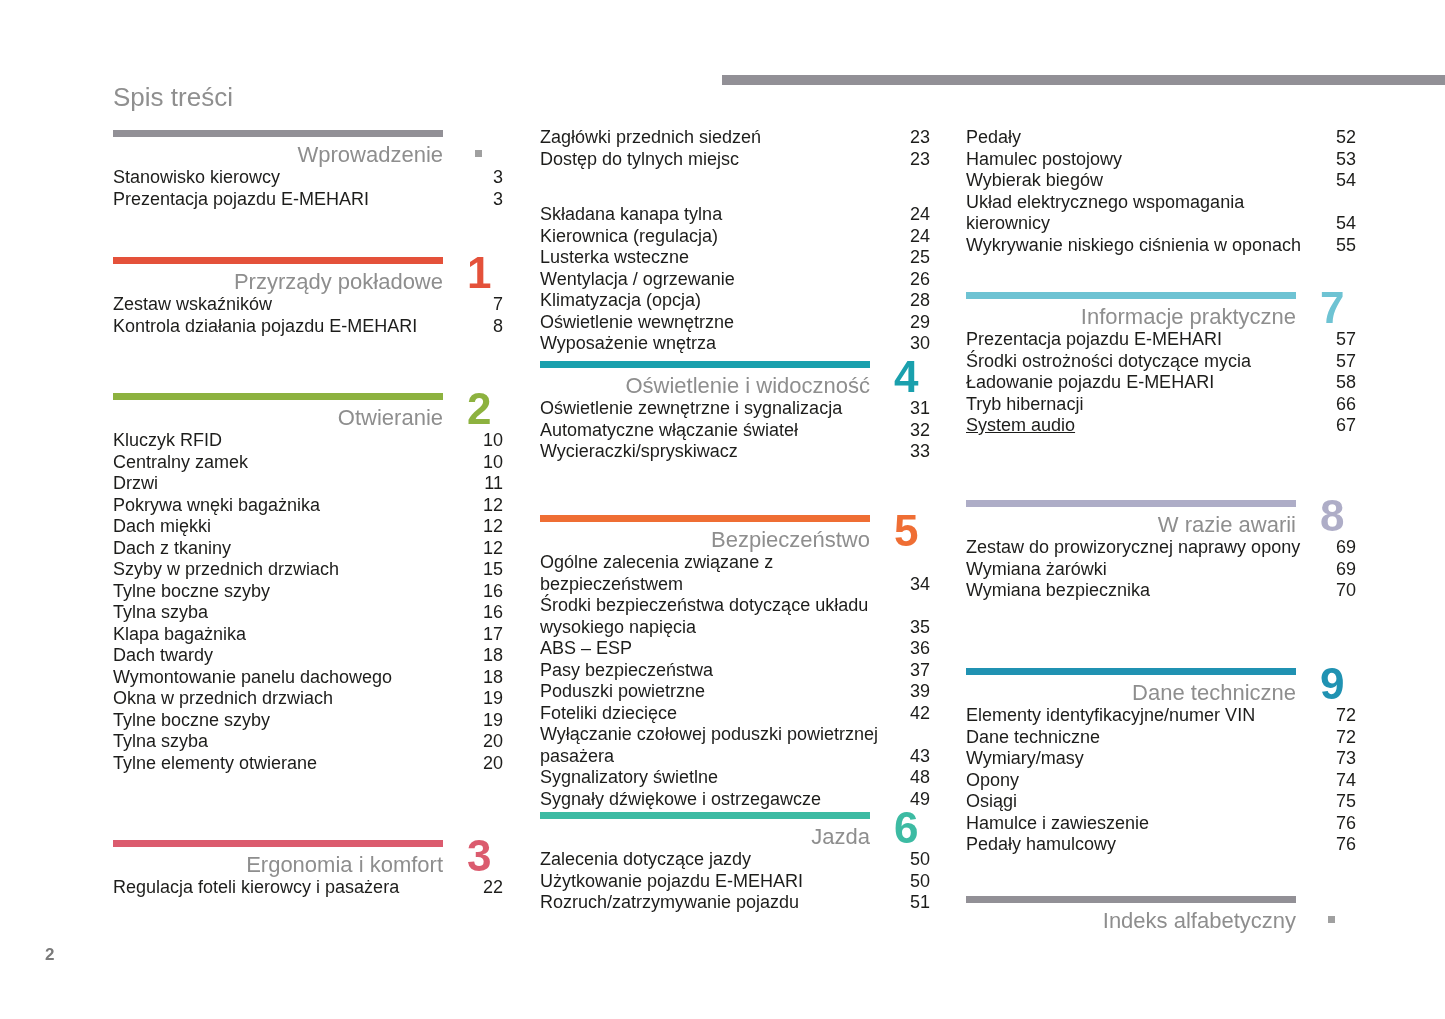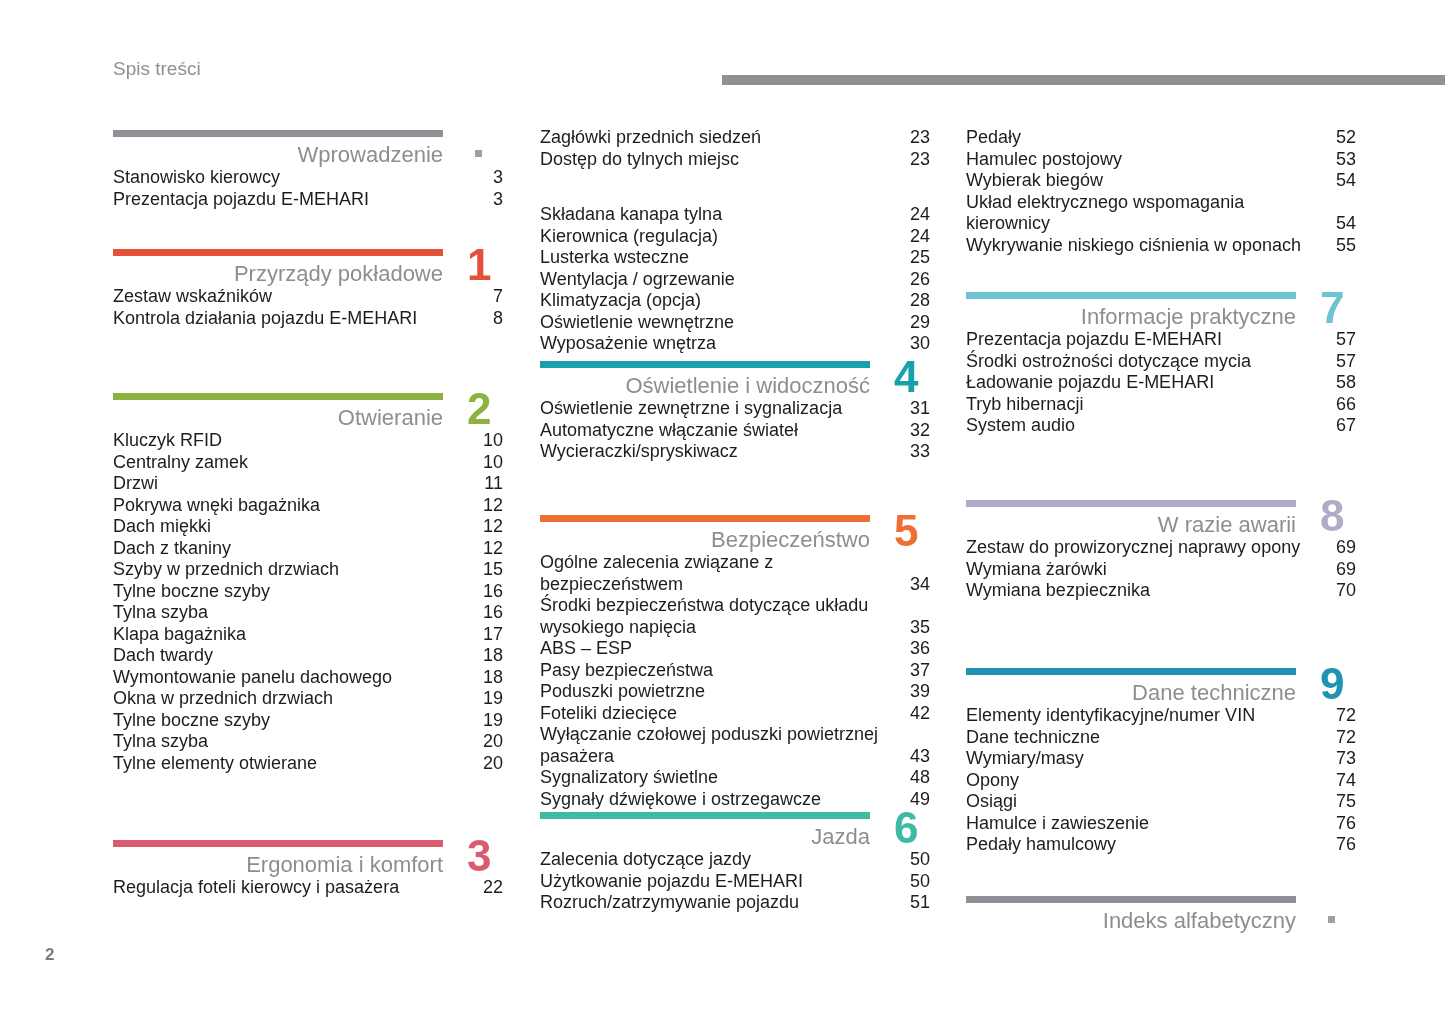--- a/index.html
+++ b/index.html
@@ -1,18 +1,18 @@
 <!DOCTYPE html>
 <html><head>
 <meta charset="utf-8">
 <style>
   html, body { margin:0; padding:0; background:#ffffff; }
   body { width:1445px; height:1019px; position:relative; overflow:hidden;
          font-family:"Liberation Sans", sans-serif; color:#1d1d1b; }
-  .page-title { position:absolute; left:113px; top:58px; font-size:19px; color:#8f8f8f; }
+  .page-title { position:absolute; left:113px; top:82px; font-size:26px; color:#8f8f8f; }
   .top-bar { position:absolute; left:722px; top:75px; width:723px; height:10px; background:#929096; }
   .page-num { position:absolute; left:45px; top:945px; font-size:17px; font-weight:bold; color:#7a7a7a; }
 
   .section { position:absolute; width:330px; }
   .sec-bar { height:7px; width:330px; }
   .sec-head { position:relative; height:30px; }
   .sec-title { position:absolute; right:0; top:5px; font-size:22px; color:#8e8e8e; white-space:nowrap; }
   .sec-num { position:absolute; left:354px; top:-13px; font-size:44px; font-weight:bold; line-height:44px; }
   .sec-dot { position:absolute; left:362px; top:13px; width:7px; height:7px; background:#a0a0a0; }
   .items { list-style:none; margin:0; padding:0; width:390px; }
@@ -32,21 +32,21 @@
       <div class="sec-bar" style="background: rgb(146, 144, 150);"></div>
       <div class="sec-head">
         <span class="sec-title">Wprowadzenie</span>
         <span class="sec-dot"></span>
       </div>
       <ul class="items">
         <li class="item" style="width: 350px;"><span>Stanowisko kierowcy</span><span class="pg">3</span></li>
         <li class="item" style="width: 350px;"><span>Prezentacja pojazdu E-MEHARI</span><span class="pg">3</span></li>
       </ul>
     </div>
-    <div class="section" style="left: 113px; top: 249px;">
+    <div class="section" style="left: 113px; top: 257px;">
       <div class="sec-bar" style="background: rgb(228, 81, 58);"></div>
       <div class="sec-head">
         <span class="sec-title">Przyrządy pokładowe</span>
         <span class="sec-num" style="color: rgb(228, 81, 58);">1</span>
       </div>
       <ul class="items">
         <li class="item" style="width: 350px;"><span>Zestaw wskaźników</span><span class="pg">7</span></li>
         <li class="item" style="width: 350px;"><span>Kontrola działania pojazdu E-MEHARI</span><span class="pg">8</span></li>
       </ul>
     </div>
@@ -131,21 +131,21 @@
       <div class="sec-bar" style="background: rgb(110, 195, 211);"></div>
       <div class="sec-head">
         <span class="sec-title">Informacje praktyczne</span>
         <span class="sec-num" style="color: rgb(110, 195, 211);">7</span>
       </div>
       <ul class="items">
         <li class="item" style="width: 350px;"><span>Prezentacja pojazdu E-MEHARI</span><span class="pg">57</span></li>
         <li class="item" style="width: 350px;"><span>Środki ostrożności dotyczące mycia</span><span class="pg">57</span></li>
         <li class="item" style="width: 350px;"><span>Ładowanie pojazdu E-MEHARI</span><span class="pg">58</span></li>
         <li class="item" style="width: 350px;"><span>Tryb hibernacji</span><span class="pg">66</span></li>
-        <li class="item" style="width: 350px;"><span>System audio</span><span class="pg">67</span></li>
+        <li class="item" style="width: 350px; text-decoration: underline;"><span>System audio</span><span class="pg">67</span></li>
       </ul>
     </div>
     <div class="section" style="left: 966px; top: 500px;">
       <div class="sec-bar" style="background: rgb(174, 173, 199);"></div>
       <div class="sec-head">
         <span class="sec-title">W razie awarii</span>
         <span class="sec-num" style="color: rgb(174, 173, 199);">8</span>
       </div>
       <ul class="items">
         <li class="item" style="width: 350px;"><span>Zestaw do prowizorycznej naprawy opony</span><span class="pg">69</span></li>

